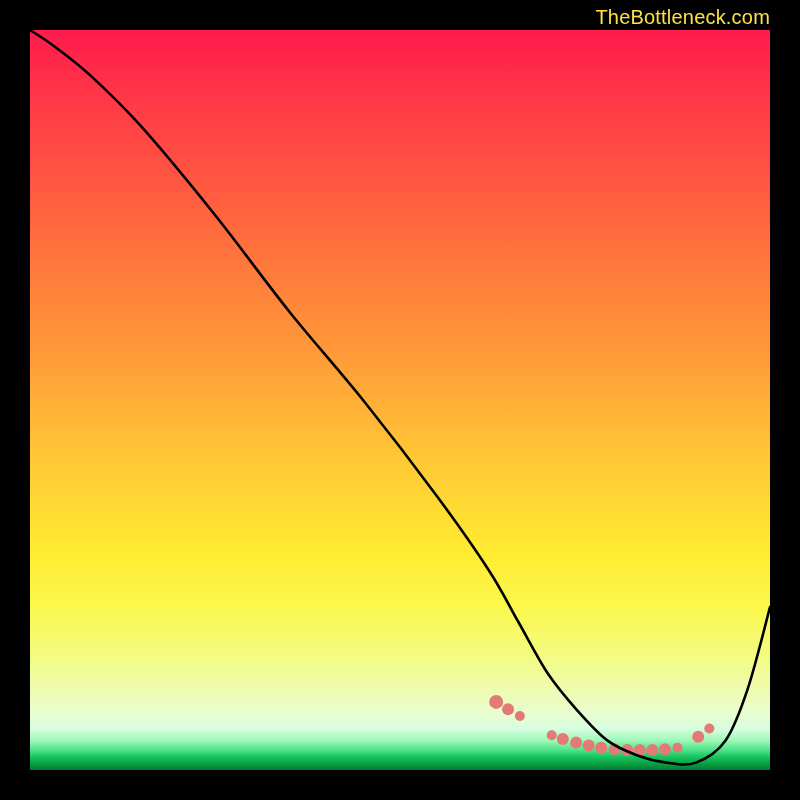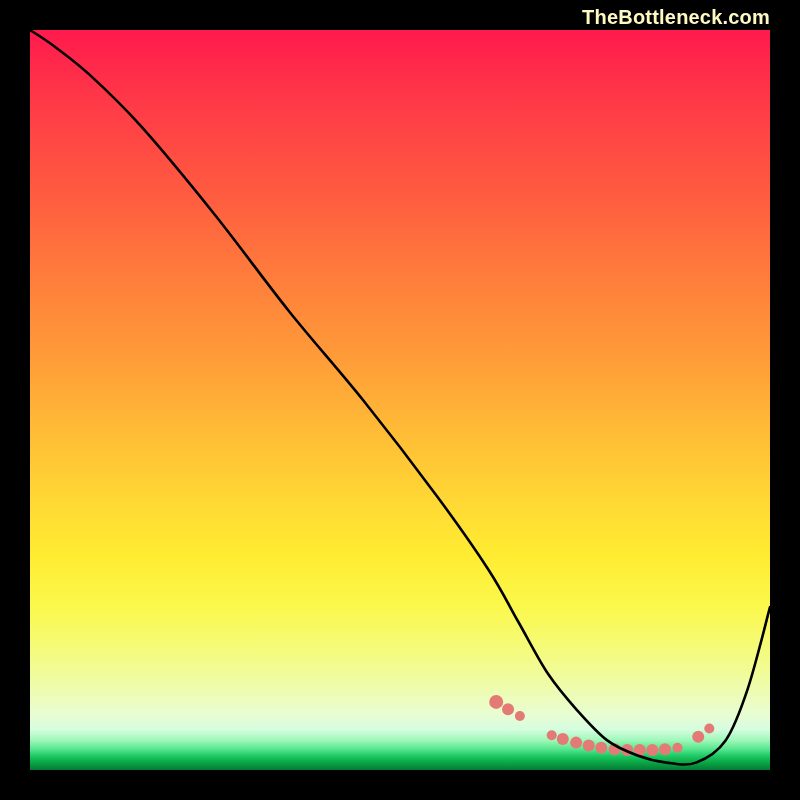--- a/index.html
+++ b/index.html
@@ -45,23 +45,23 @@
       #4fe38a 97.3%,
       #19c55f 98.2%,
       #0aa646 99%,
       #067a33 100%
     );
   }
   .watermark {
     position: absolute;
     top: 6px;
     right: 30px;
-    color: #fef9c3;
+    color: #fde047;
     font-size: 20px;
-    font-weight: 700;
+    font-weight: 400;
     letter-spacing: 0.2px;
     user-select: none;
   }
   svg.curve {
     position: absolute;
     left: 0;
     top: 0;
     width: 740px;
     height: 740px;
     overflow: visible;

